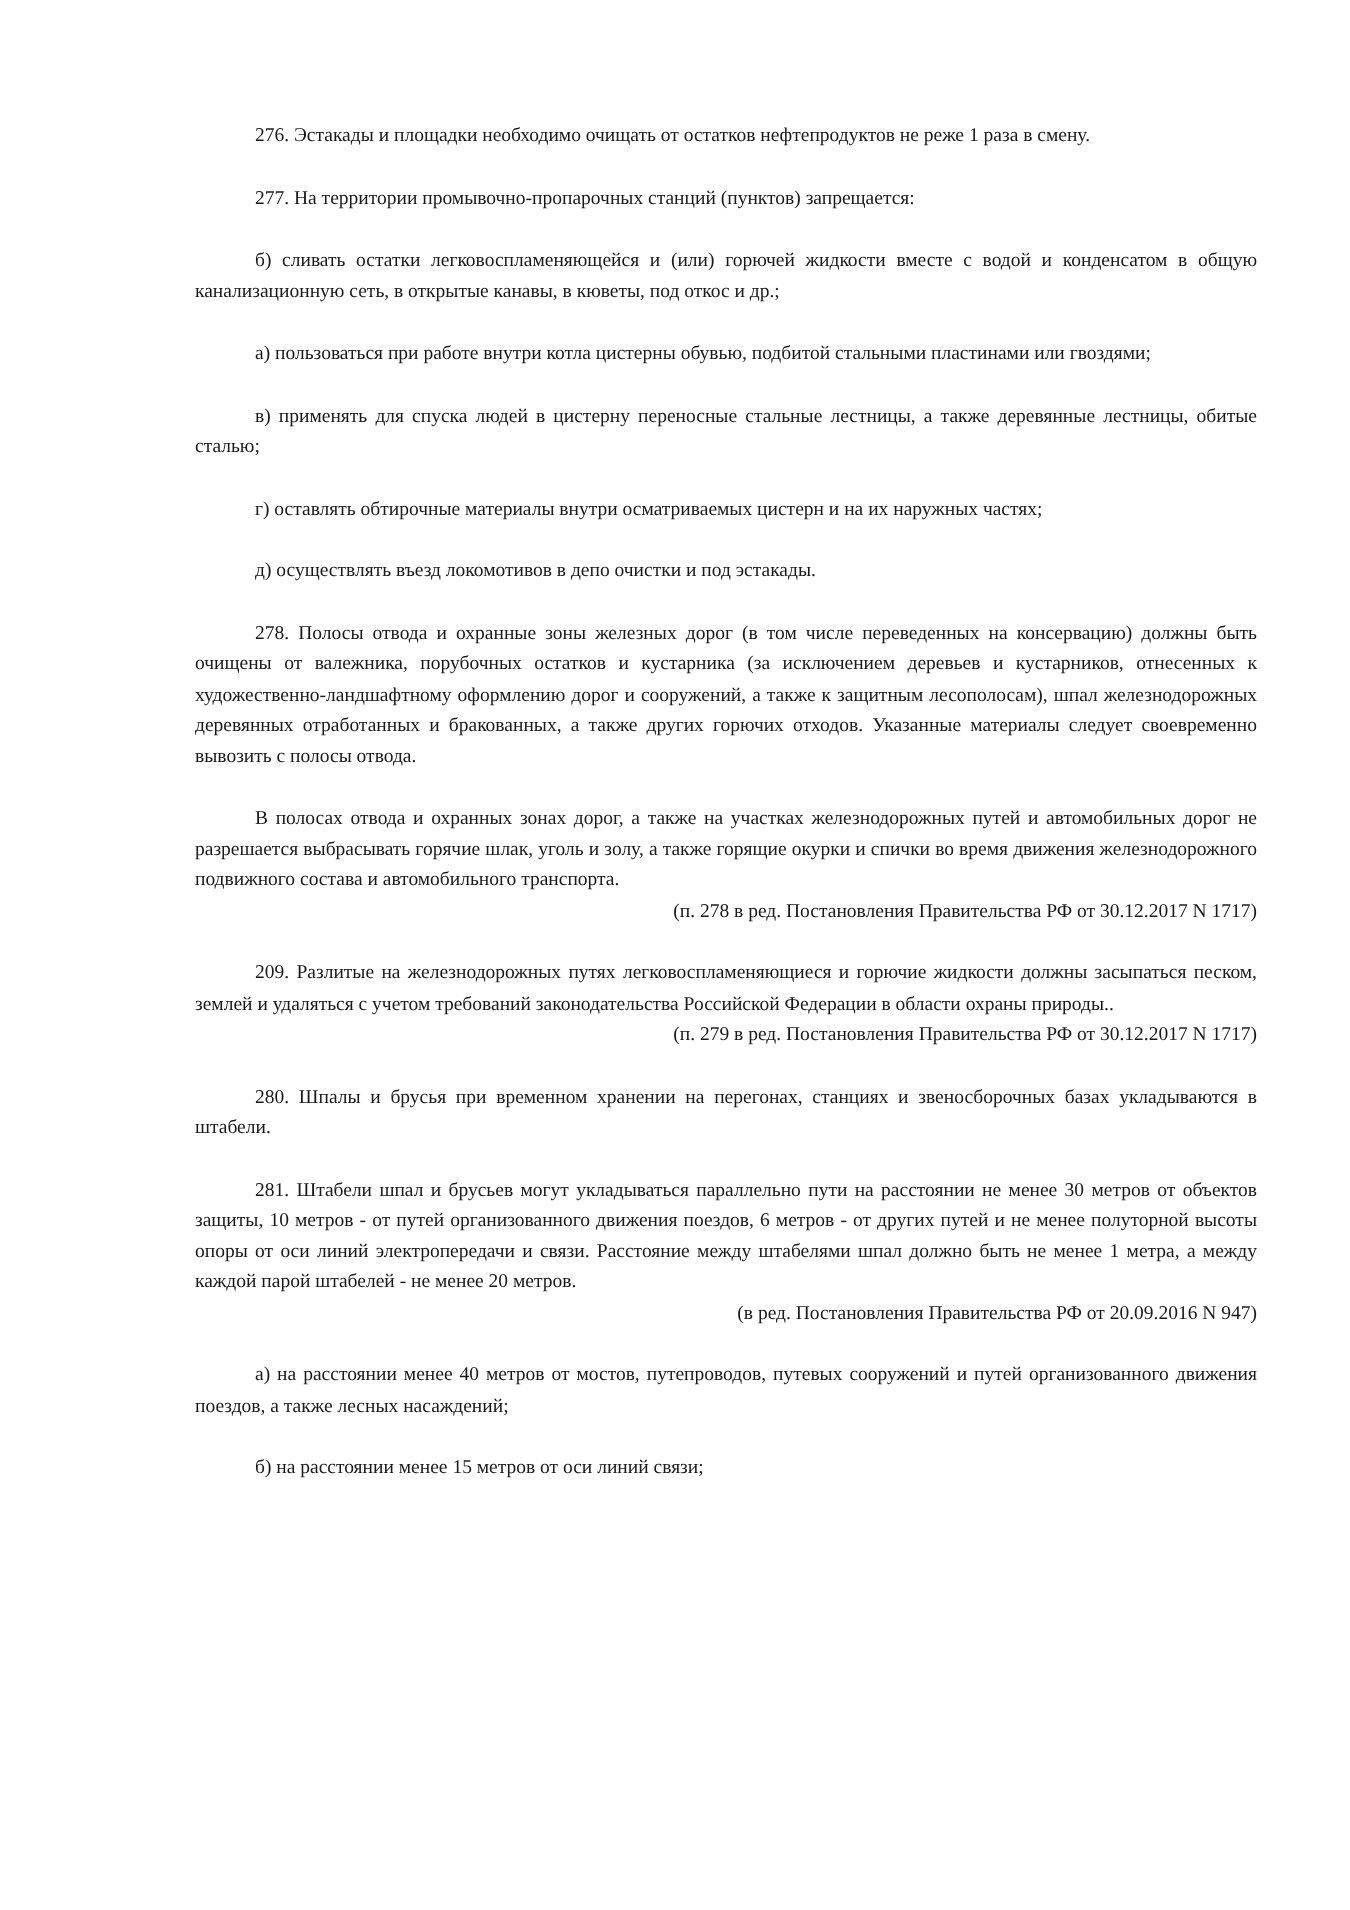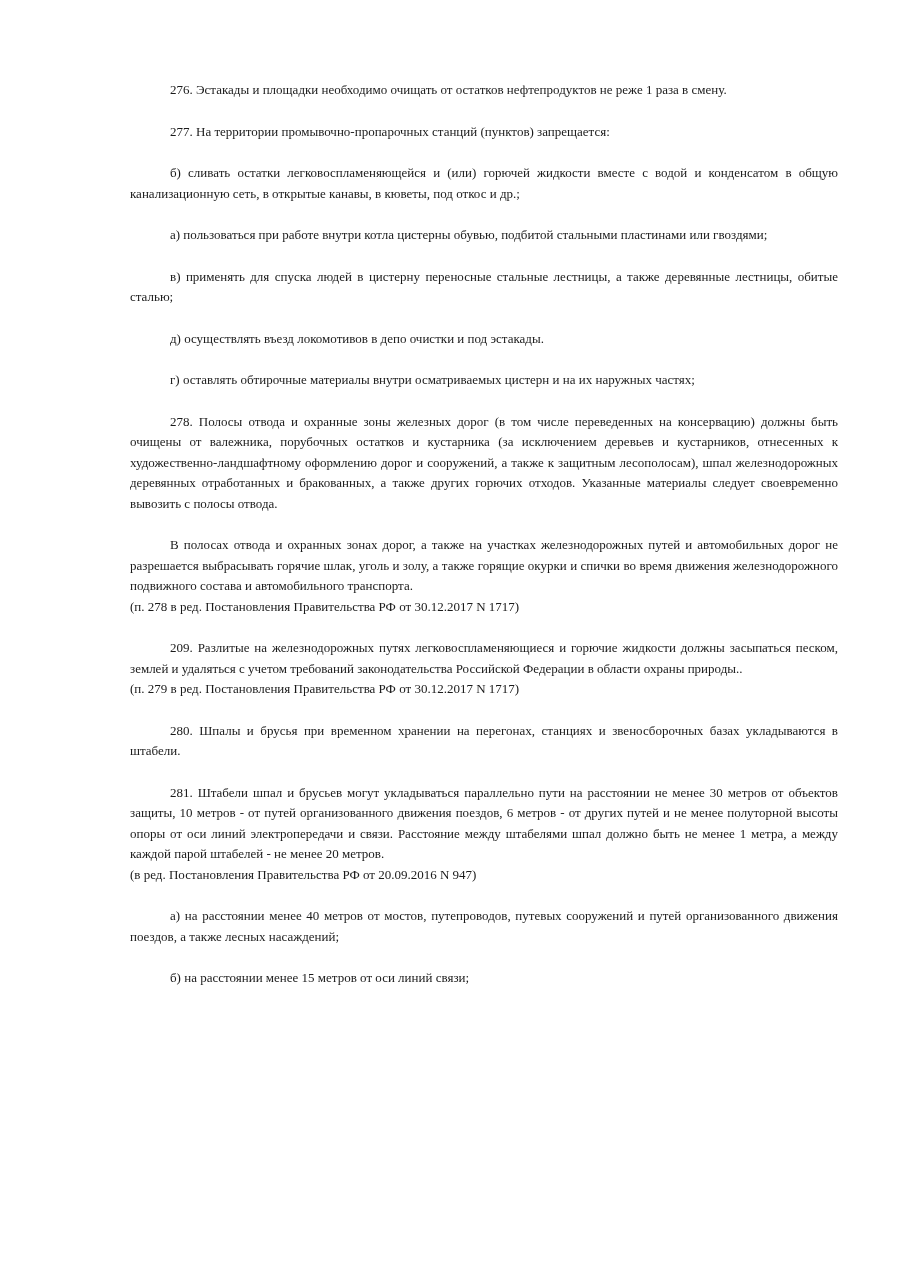--- a/index.html
+++ b/index.html
@@ -27,34 +27,34 @@
       margin: 0 0 21px 0;
       text-align: justify;
       text-indent: 40px;
     }
     .para.tight {
       margin-bottom: 0;
     }
     .note {
       margin: 0 0 21px 0;
       text-indent: 0;
-      text-align: left;
+      text-align: right;
     }
   </style>
 </head>
 <body>
 
 <div class="page">
   <p class="para">276. Эстакады и площадки необходимо очищать от остатков нефтепродуктов не реже 1 раза в смену.</p>
   <p class="para">277. На территории промывочно-пропарочных станций (пунктов) запрещается:</p>
   <p class="para">б) сливать остатки легковоспламеняющейся и (или) горючей жидкости вместе с водой и конденсатом в общую канализационную сеть, в открытые канавы, в кюветы, под откос и др.;</p>
   <p class="para">а) пользоваться при работе внутри котла цистерны обувью, подбитой стальными пластинами или гвоздями;</p>
   <p class="para">в) применять для спуска людей в цистерну переносные стальные лестницы, а также деревянные лестницы, обитые сталью;</p>
+  <p class="para">г) оставлять обтирочные материалы внутри осматриваемых цистерн и на их наружных частях;</p>
   <p class="para">д) осуществлять въезд локомотивов в депо очистки и под эстакады.</p>
-  <p class="para">г) оставлять обтирочные материалы внутри осматриваемых цистерн и на их наружных частях;</p>
   <p class="para">278. Полосы отвода и охранные зоны железных дорог (в том числе переведенных на консервацию) должны быть очищены от валежника, порубочных остатков и кустарника (за исключением деревьев и кустарников, отнесенных к художественно-ландшафтному оформлению дорог и сооружений, а также к защитным лесополосам), шпал железнодорожных деревянных отработанных и бракованных, а также других горючих отходов. Указанные материалы следует своевременно вывозить с полосы отвода.</p>
   <p class="para tight">В полосах отвода и охранных зонах дорог, а также на участках железнодорожных путей и автомобильных дорог не разрешается выбрасывать горячие шлак, уголь и золу, а также горящие окурки и спички во время движения железнодорожного подвижного состава и автомобильного транспорта.</p>
   <p class="note">(п. 278 в ред. Постановления Правительства РФ от 30.12.2017 N 1717)</p>
   <p class="para tight">209. Разлитые на железнодорожных путях легковоспламеняющиеся и горючие жидкости должны засыпаться песком, землей и удаляться с учетом требований законодательства Российской Федерации в области охраны природы..</p>
   <p class="note">(п. 279 в ред. Постановления Правительства РФ от 30.12.2017 N 1717)</p>
   <p class="para">280. Шпалы и брусья при временном хранении на перегонах, станциях и звеносборочных базах укладываются в штабели.</p>
   <p class="para tight">281. Штабели шпал и брусьев могут укладываться параллельно пути на расстоянии не менее 30 метров от объектов защиты, 10 метров - от путей организованного движения поездов, 6 метров - от других путей и не менее полуторной высоты опоры от оси линий электропередачи и связи. Расстояние между штабелями шпал должно быть не менее 1 метра, а между каждой парой штабелей - не менее 20 метров.</p>
   <p class="note">(в ред. Постановления Правительства РФ от 20.09.2016 N 947)</p>
   <p class="para">а) на расстоянии менее 40 метров от мостов, путепроводов, путевых сооружений и путей организованного движения поездов, а также лесных насаждений;</p>
   <p class="para">б) на расстоянии менее 15 метров от оси линий связи;</p>

